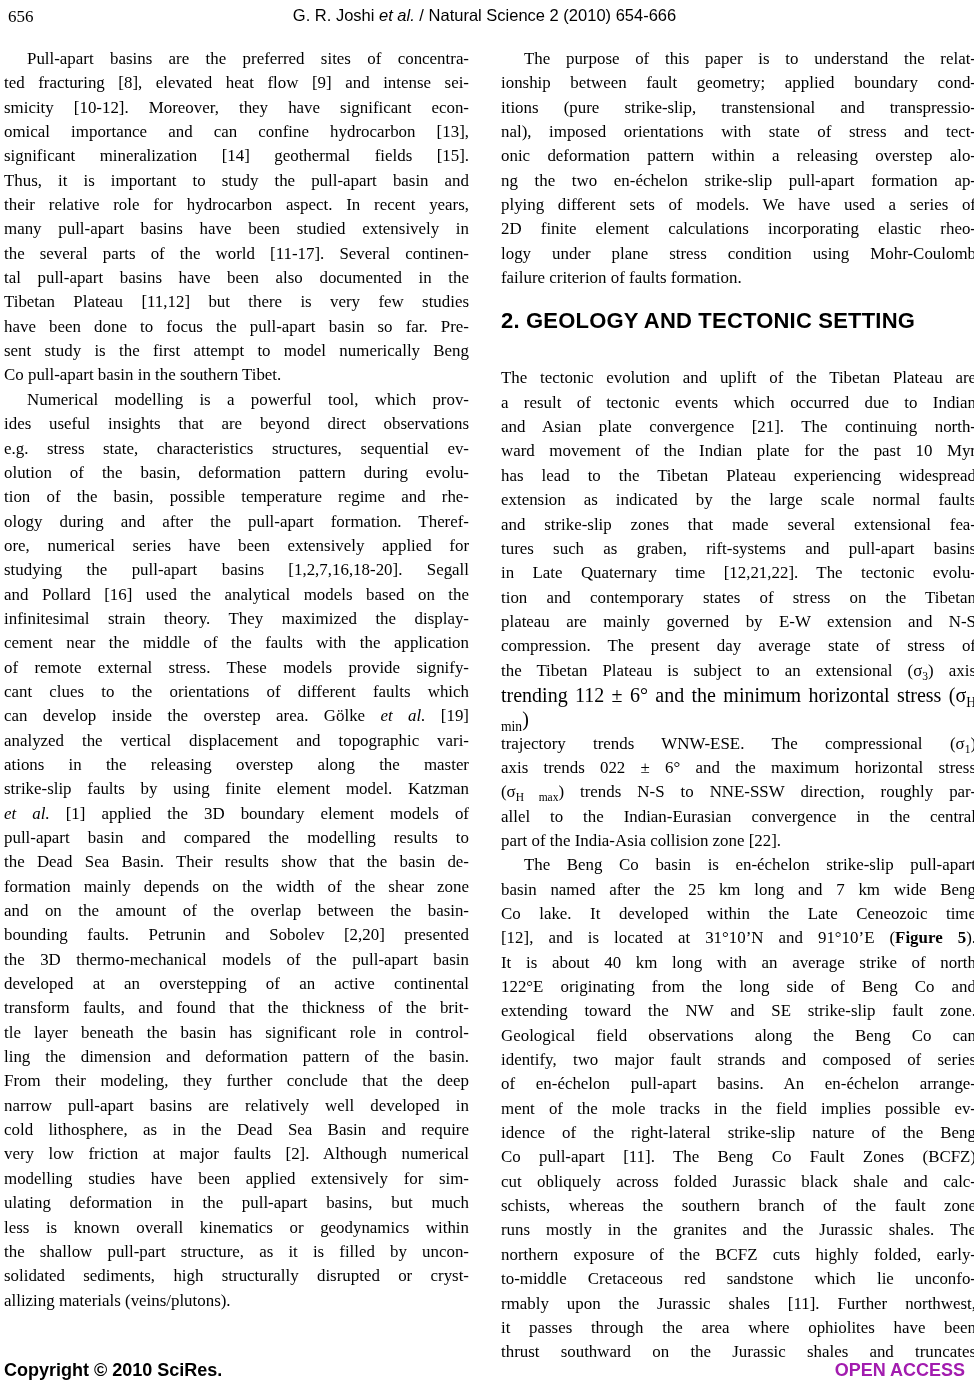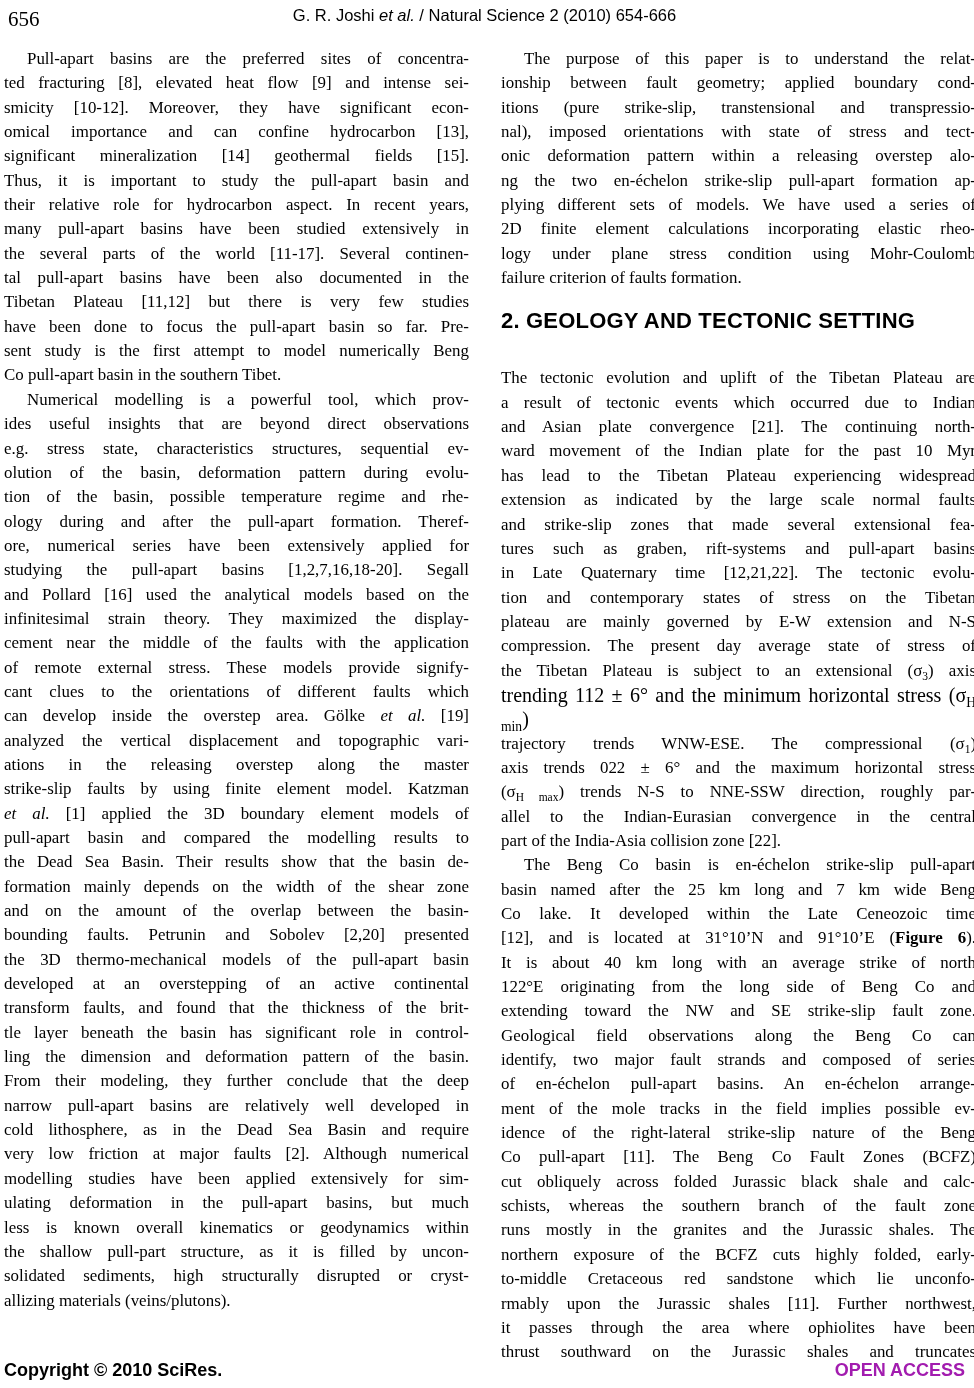--- a/index.html
+++ b/index.html
@@ -13,21 +13,21 @@
     font-family: "Liberation Serif", serif;
   }
   .running-head {
     position: absolute;
     top: 6px; left: 4px; right: 9px;
     height: 24px;
   }
   .page-num {
     position: absolute; left: 4px; top: 1px;
     font-family: "Liberation Serif", serif;
-    font-size: 21px;
+    font-size: 17px;
   }
   .head-title {
     position: absolute; left: 0; right: 0; top: 0;
     text-align: center;
     font-family: "Liberation Sans", sans-serif;
     font-size: 16.5px;
   }
   .columns {
     position: absolute;
     top: 47px; left: 4px;
@@ -170,21 +170,21 @@
           <div class="line j"><span>trajectory trends WNW-ESE. The compressional (σ</span><span class="sb">1</span><span>)</span></div>
           <div class="line j"><span>axis trends 022 ± 6° and the maximum horizontal stress</span></div>
           <div class="line j"><span>(σ</span><span class="sb">H max</span><span>) trends N-S to NNE-SSW direction, roughly par-</span></div>
           <div class="line j"><span>allel to the Indian-Eurasian convergence in the central</span></div>
           <div class="line"><span>part of the India-Asia collision zone [22].</span></div>
         </div>
         <div class="para">
           <div class="line indent j"><span>The Beng Co basin is en-échelon strike-slip pull-apart</span></div>
           <div class="line j"><span>basin named after the 25 km long and 7 km wide Beng</span></div>
           <div class="line j"><span>Co lake. It developed within the Late Ceneozoic time</span></div>
-          <div class="line j"><span>[12], and is located at 31°10’N and 91°10’E (</span><span class="bd">Figure 6</span><span>).</span></div>
+          <div class="line j"><span>[12], and is located at 31°10’N and 91°10’E (</span><span class="bd">Figure 5</span><span>).</span></div>
           <div class="line j"><span>It is about 40 km long with an average strike of north</span></div>
           <div class="line j"><span>122°E originating from the long side of Beng Co and</span></div>
           <div class="line j"><span>extending toward the NW and SE strike-slip fault zone.</span></div>
           <div class="line j"><span>Geological field observations along the Beng Co can</span></div>
           <div class="line j"><span>identify, two major fault strands and composed of series</span></div>
           <div class="line j"><span>of en-échelon pull-apart basins. An en-échelon arrange-</span></div>
           <div class="line j"><span>ment of the mole tracks in the field implies possible ev-</span></div>
           <div class="line j"><span>idence of the right-lateral strike-slip nature of the Beng</span></div>
           <div class="line j"><span>Co pull-apart [11]. The Beng Co Fault Zones (BCFZ)</span></div>
           <div class="line j"><span>cut obliquely across folded Jurassic black shale and calc-</span></div>

